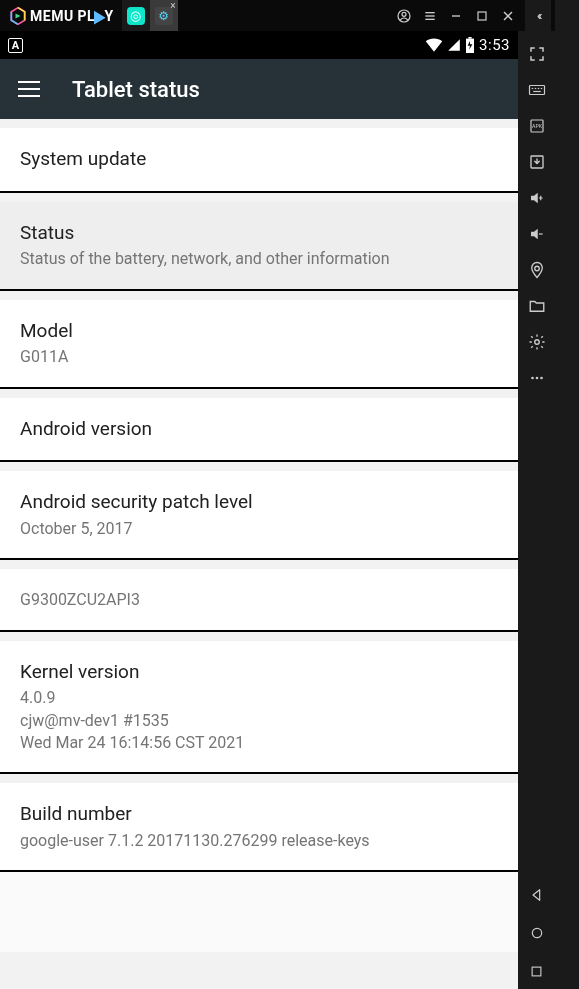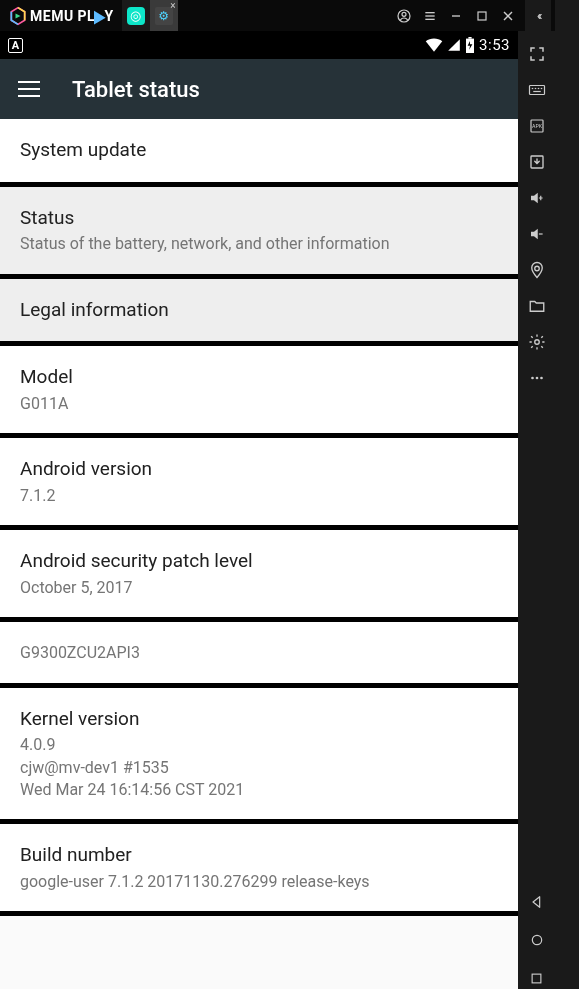--- a/index.html
+++ b/index.html
@@ -37,21 +37,21 @@
 .sb-clock { font-weight: 400; letter-spacing: 0.5px; }
 
 
 .appbar { height: 60px; background: #263238; display: flex; align-items: center; padding: 18px 18px; color: #fff; }
 .hamburger { width: 22px; height: 16px; display: flex; flex-direction: column; justify-content: space-between; margin-right: 32px; }
 .hamburger span { height: 2px; background: #fff; }
 .appbar-title { font-size: 22px; font-weight: 500; }
 
 
 .settings-list { flex: 1; background: #f2f2f2; overflow-y: auto; }
-.setting-item { background: #fff; padding: 18px 20px; border-bottom: 5px solid #000000; }
+.setting-item { background: #fff; padding: 18px 20px; border-bottom: 2px solid #000000; margin-top: 9px; }
 .setting-item.shaded { background: #eeeeee; }
 .setting-title { font-size: 19px; color: #212121; line-height: 1.4; }
 .setting-sub { font-size: 16px; color: #757575; margin-top: 2px; line-height: 1.4; }
 .spacer-fill { background: #fafafa; height: 80px; }
 
 
 .sidebar { width: 37px; background: #1a1a1a; display: flex; flex-direction: column; align-items: center; padding-top: 6px; gap: 2px; }
 .side-btn { width: 36px; height: 34px; display: flex; align-items: center; justify-content: center; color: #ccc; }
 .side-btn svg { width: 18px; height: 18px; }
 .side-spacer { flex: 1; }
@@ -151,30 +151,26 @@
 
       <div class="settings-list">
 
       <div class="setting-item">
             <div class="setting-title">System update</div>
           </div>
           <div class="setting-item shaded">
             <div class="setting-title">Status</div>
             <div class="setting-sub" style="white-space: pre-line;">Status of the battery, network, and other information</div>
           </div>
-          <div class="setting-item shaded">
-            <div class="setting-title">Legal information</div>
-          </div>
           <div class="setting-item">
             <div class="setting-title">Model</div>
             <div class="setting-sub" style="white-space: pre-line;">G011A</div>
           </div>
           <div class="setting-item">
             <div class="setting-title">Android version</div>
-            <div class="setting-sub" style="white-space: pre-line;">7.1.2</div>
           </div>
           <div class="setting-item">
             <div class="setting-title">Android security patch level</div>
             <div class="setting-sub" style="white-space: pre-line;">October 5, 2017</div>
           </div>
           <div class="setting-item">
             <div class="setting-sub" style="white-space: pre-line;">G9300ZCU2API3</div>
           </div>
           <div class="setting-item">
             <div class="setting-title">Kernel version</div>

